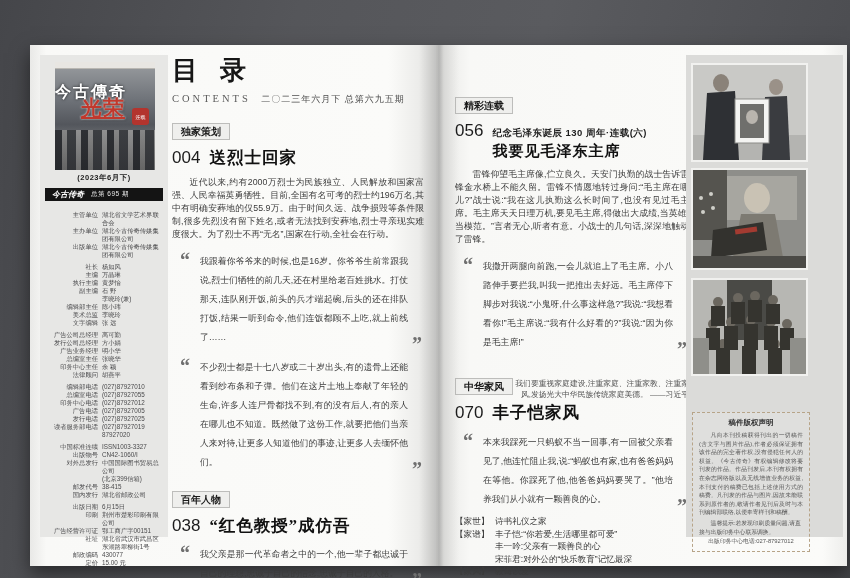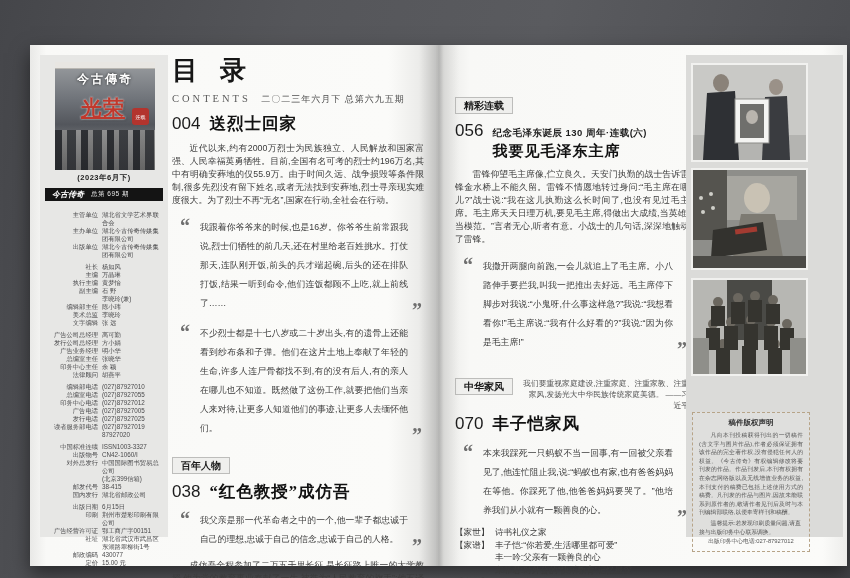--- a/index.html
+++ b/index.html
@@ -12,22 +12,22 @@
   .page-right{left:407px;width:410px;background:linear-gradient(90deg,#e6e6e4 0%,#f8f8f6 8%,#fbfbf9 94%,#ededeb 100%);}
   .fold{position:absolute;left:389px;top:0;width:40px;height:521px;pointer-events:none;
         background:linear-gradient(90deg,rgba(0,0,0,0) 0%,rgba(0,0,0,.14) 42%,rgba(0,0,0,.22) 50%,rgba(0,0,0,.08) 62%,rgba(0,0,0,0) 100%);}
 
   
   .panel-left{position:absolute;left:10px;top:10px;width:128px;height:482px;background:#e7e7e5;}
   .cover{position:absolute;left:15px;top:7px;width:100px;height:108px;overflow:hidden;
          background:linear-gradient(180deg,#9a9da0 0%,#70747a 34%,#53565c 58%,#7d7f82 78%,#8f9193 100%);}
   .cover-topstrip{position:absolute;left:0;top:0;width:100%;height:6px;background:#e8e6e2;
          border-bottom:1px solid #b9b7b2;}
-  .cover-logo{position:absolute;left:0;top:9px;width:100%;text-align:center;color:#fff;
-         font-family:"Liberation Serif",serif;font-weight:bold;font-size:12px;letter-spacing:2px;
+  .cover-logo{position:absolute;left:0;top:20px;width:100%;text-align:left;color:#fff;
+         font-family:"Liberation Serif",serif;font-weight:bold;font-size:16px;letter-spacing:2px;
          text-shadow:0 0 3px rgba(0,0,0,.8);}
   .cover-title{position:absolute;left:26px;top:32px;color:#c0392d;font-family:"Liberation Serif",serif;
          font-weight:bold;font-size:21px;letter-spacing:1px;text-shadow:0 0 2px #fff,1px 1px 2px rgba(0,0,0,.4);text-decoration:underline;}
   .cover-sub{position:absolute;left:27px;top:70px;background:#b3342e;color:#fff;font-size:5px;
          padding:1px 4px;letter-spacing:1px;}
   .cover-badge{position:absolute;right:6px;top:46px;width:17px;height:17px;background:#b3342e;border-radius:3px;
          color:#fff;font-size:5px;display:flex;align-items:center;justify-content:center;}
   .cover-crowd{position:absolute;left:0;bottom:0;width:100%;height:40px;
          background:
            repeating-linear-gradient(90deg,rgba(30,32,36,.85) 0 7px,rgba(120,118,114,.35) 7px 12px,rgba(40,42,46,.8) 12px 21px,rgba(150,148,144,.3) 21px 26px),
@@ -59,21 +59,21 @@
   .etitle{font-family:"Liberation Serif",serif;font-weight:bold;font-size:16.5px;color:#111;letter-spacing:1px;}
   .ekicker{font-size:9.5px;font-weight:bold;color:#1c1c1c;letter-spacing:.5px;}
   .etitle2{font-family:"Liberation Serif",serif;font-weight:bold;font-size:15px;color:#111;letter-spacing:1px;margin-top:2px;}
   .para{margin-top:7px;font-size:8.8px;line-height:13px;color:#3b3b3b;text-align:justify;text-indent:2em;}
   .quote{position:relative;margin:11px 2px 0 8px;padding:0 14px 0 20px;font-size:8.8px;line-height:19px;
         color:#3b3b3b;text-align:justify;}
   .quote::before{content:"\201C";position:absolute;left:0;top:-1px;font-family:"Liberation Serif",serif;
         font-weight:bold;font-size:20px;color:#6f6f6f;}
   .quote::after{content:"\201D";position:absolute;right:0;bottom:-7px;font-family:"Liberation Serif",serif;
         font-weight:bold;font-size:20px;color:#6f6f6f;}
-  .cnrow{display:flex;gap:8px;align-items:flex-start;margin-top:26px;}
+  .cnrow{display:flex;gap:0;align-items:flex-start;margin-top:26px;}
   .epigraph{flex:1;font-size:7.8px;line-height:11px;color:#555;text-align:right;}
   .fam-items{margin-top:6px;}
   .fam-item{display:flex;font-size:8.6px;line-height:12.6px;color:#3b3b3b;align-items:center;}
   .fam-label{width:40px;flex:none;}
   .fam-text{flex:1;}
 
   
   .panel-right{position:absolute;left:656px;top:10px;width:157px;height:482px;background:#dbdbd9;}
   .photo{position:absolute;left:5px;width:117px;border:2px solid #f1f1ef;box-sizing:border-box;overflow:hidden;}
   .photo svg{display:block;}
@@ -274,20 +274,23 @@
         </div>
       </div>
 
       <div class="toc-col col-left">
         <div class="toc-title">目录</div>
         <div class="toc-subline">
           <span class="toc-sub-en">CONTENTS</span>
           <span class="toc-sub-cn">二〇二三年六月下 总第六九五期</span>
         </div>
 
+        <div style="margin-top:15px;">
+          <span class="seclabel">独家策划</span>
+        </div>
         <div class="entry">
           <span class="pgnum">004</span>
           <span class="etitle">送烈士回家</span>
         </div>
         <div class="para">近代以来,约有2000万烈士为民族独立、人民解放和国家富强、人民幸福英勇牺牲。目前,全国有名可考的烈士约196万名,其中有明确安葬地的仅55.9万。由于时间久远、战争损毁等条件限制,很多先烈没有留下姓名,或者无法找到安葬地,烈士寻亲现实难度很大。为了烈士不再“无名”,国家在行动,全社会在行动。</div>
         <div class="quote">我跟着你爷爷来的时候,也是16岁。你爷爷生前常跟我说,烈士们牺牲的前几天,还在村里给老百姓挑水。打仗那天,连队刚开饭,前头的兵才端起碗,后头的还在排队打饭,结果一听到命令,他们连饭都顾不上吃,就上前线了……</div>
         <div class="quote">不少烈士都是十七八岁或二十岁出头,有的遗骨上还能看到纱布条和子弹。他们在这片土地上奉献了年轻的生命,许多人连尸骨都找不到,有的没有后人,有的亲人在哪儿也不知道。既然做了这份工作,就要把他们当亲人来对待,让更多人知道他们的事迹,让更多人去缅怀他们。</div>
 
         <div style="margin-top:17px;">
           <span class="seclabel">百年人物</span>

